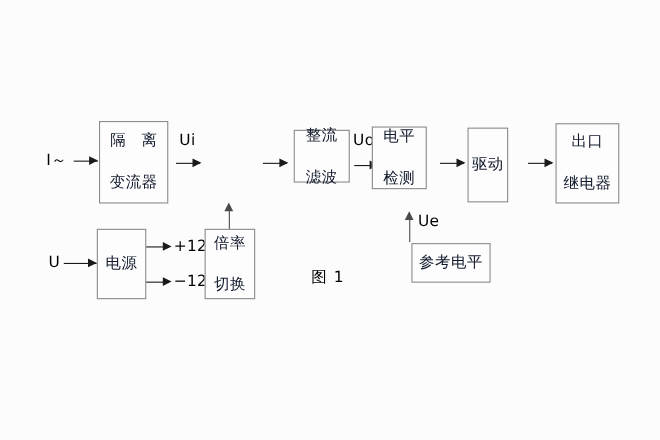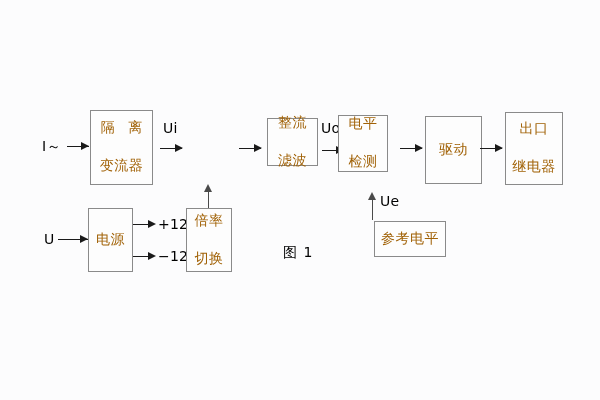--- a/index.html
+++ b/index.html
@@ -32,22 +32,21 @@
     align-items: center;
     justify-content: center;
     text-align: center;
     line-height: 1.05;
   }
   .block .line {
     display: block;
     font-size: 14px;
     letter-spacing: 0.5px;
     white-space: nowrap;
-    color: #a16207;
-    font-family: Liberation Serif, serif;
+    color: #0f172a;
   }
   .block .line + .line {
     margin-top: 23px;
   }
   .block .line.spaced {
     letter-spacing: 5px;
     text-indent: 5px;
   }
 
   
@@ -135,21 +134,21 @@
   <div class="arrow-right" style="left:336px; top:145.5px;"></div>
 
   <div class="block" style="left:338px; top:115px; width:50px; height:57px;">
     <span class="line">电平</span>
     <span class="line">检测</span>
   </div>
 
   <div class="hline" style="left:400px; top:148px; width:22px;"></div>
   <div class="arrow-right" style="left:415px; top:143.5px;"></div>
 
-  <div class="block" style="left:425px; top:116px; width:57px; height:68px;">
+  <div class="block" style="left:425px; top:116px; width:37px; height:68px;">
     <span class="line">驱动</span>
   </div>
 
   <div class="hline" style="left:480px; top:148px; width:22px;"></div>
   <div class="arrow-right" style="left:495px; top:143.5px;"></div>
 
   <div class="block" style="left:505px; top:112px; width:58px; height:73px;">
     <span class="line">出口</span>
     <span class="line">继电器</span>
   </div>

